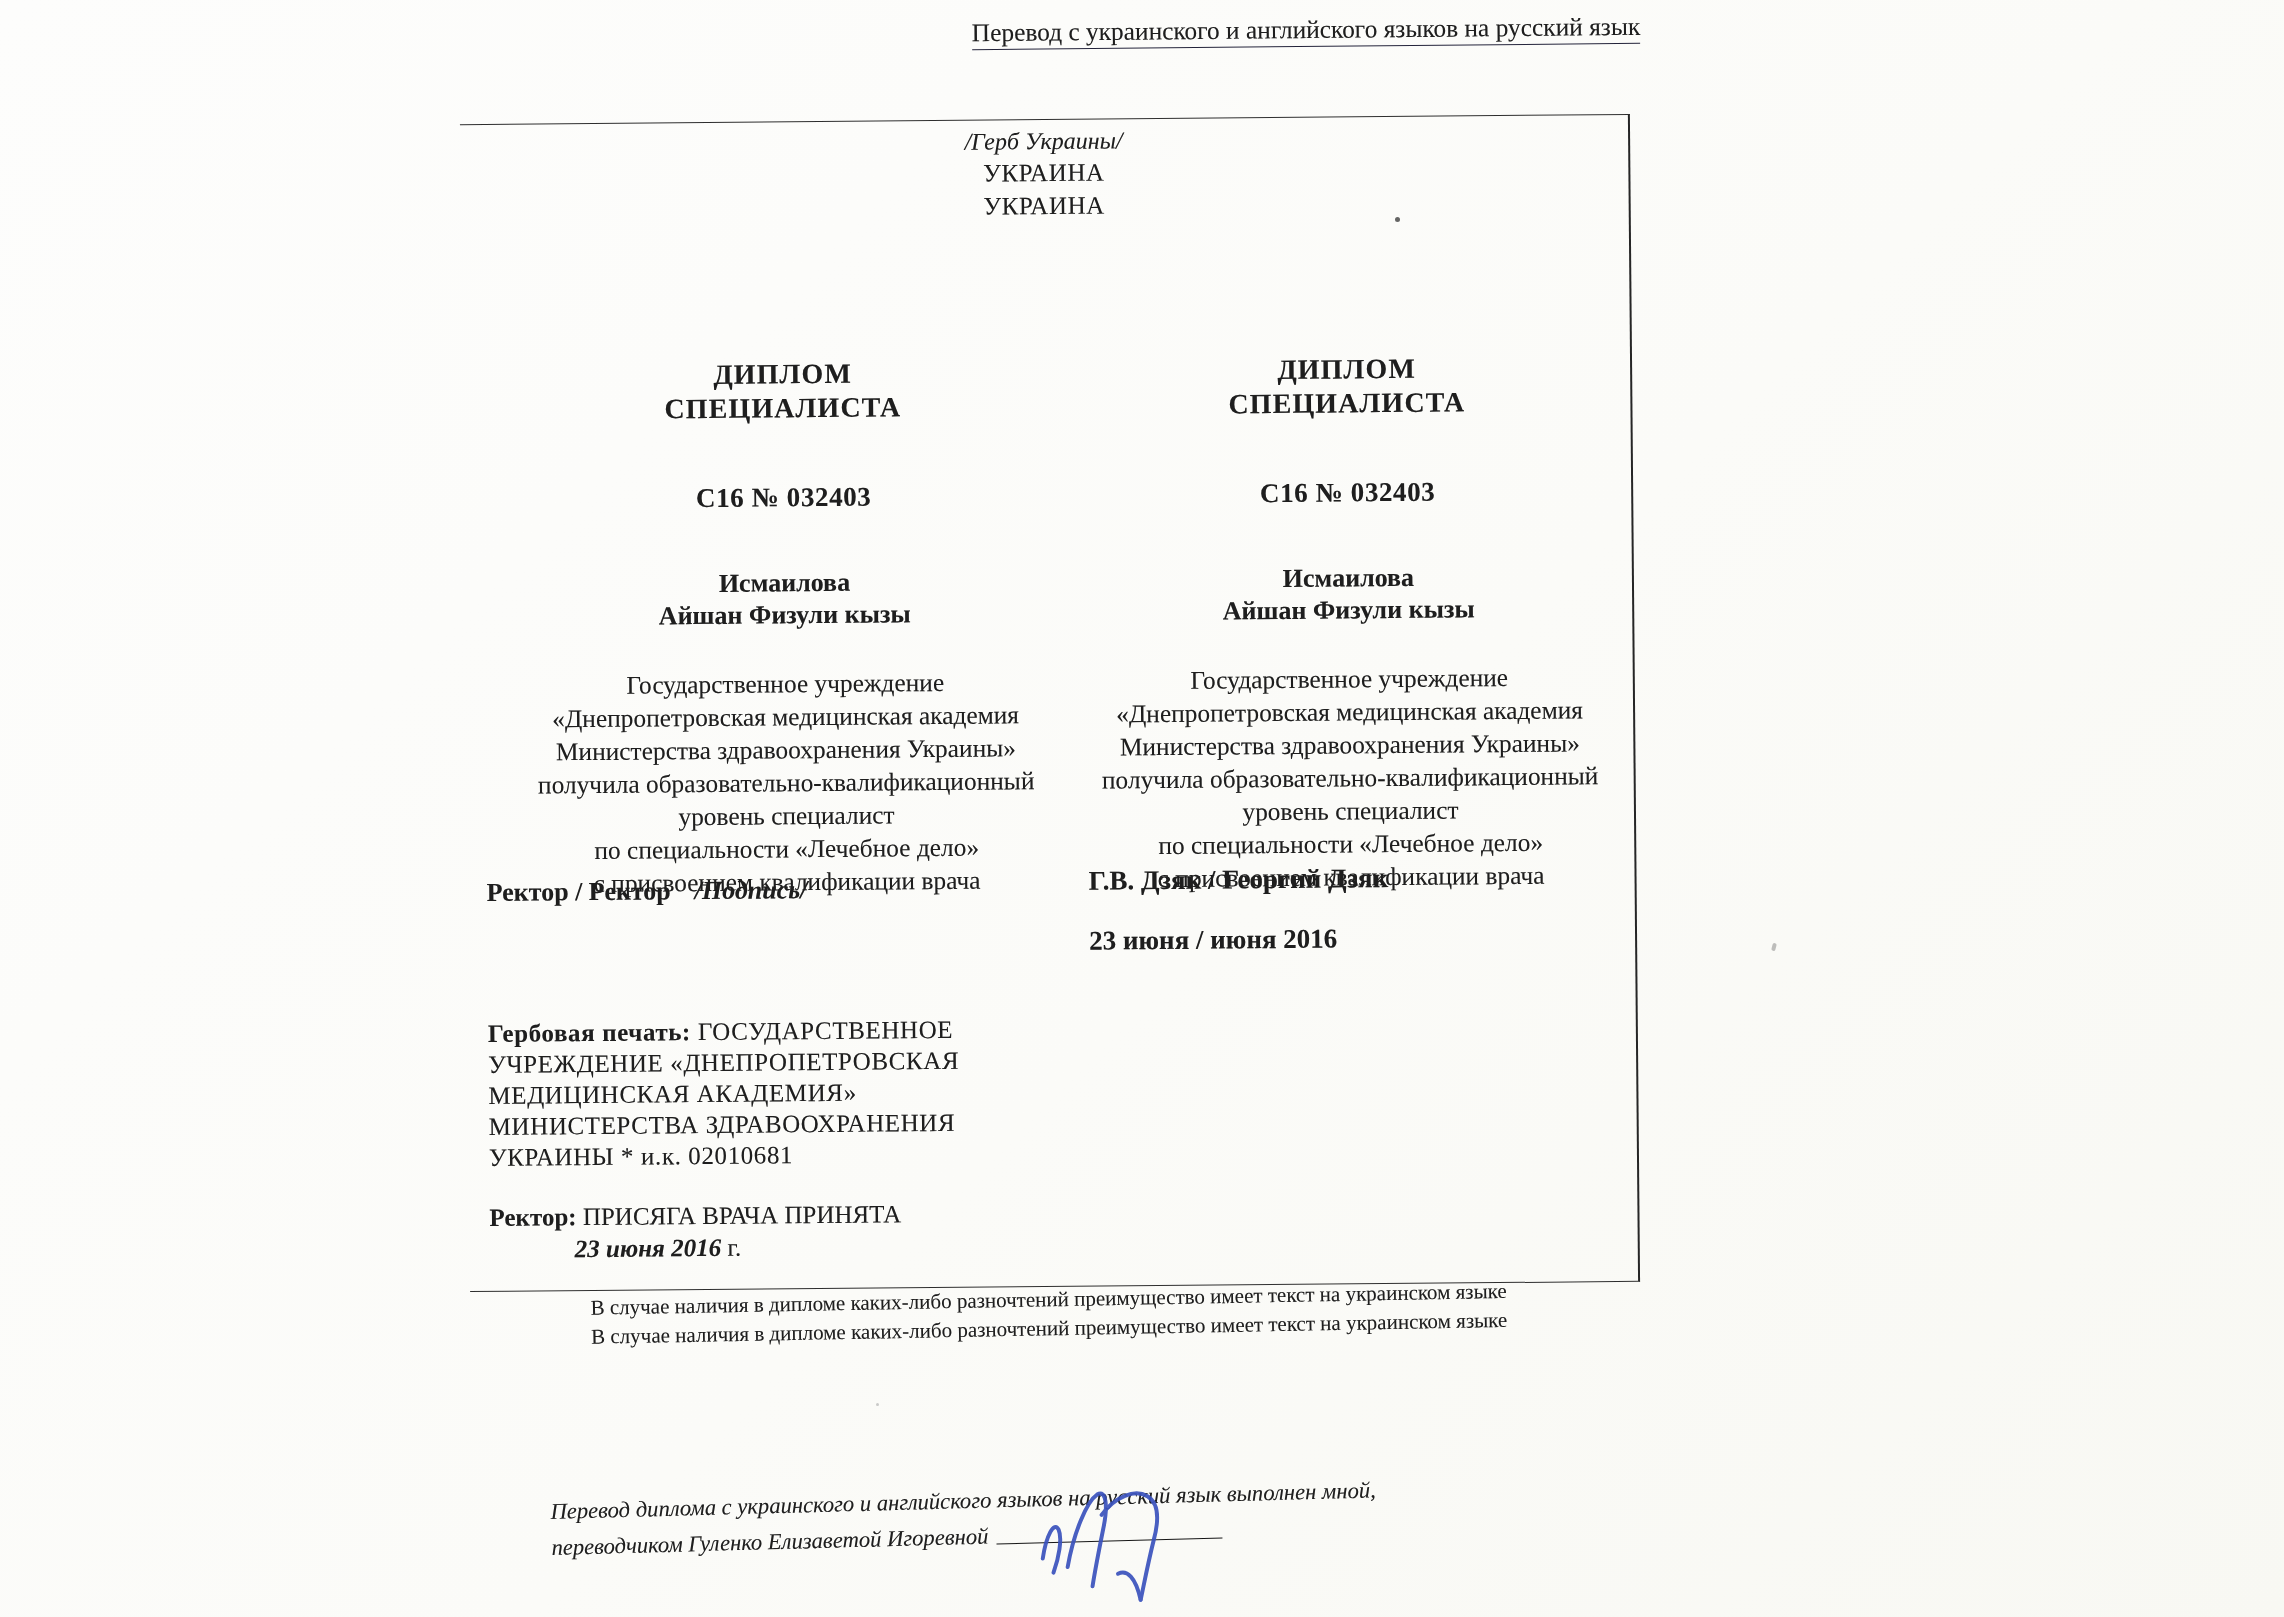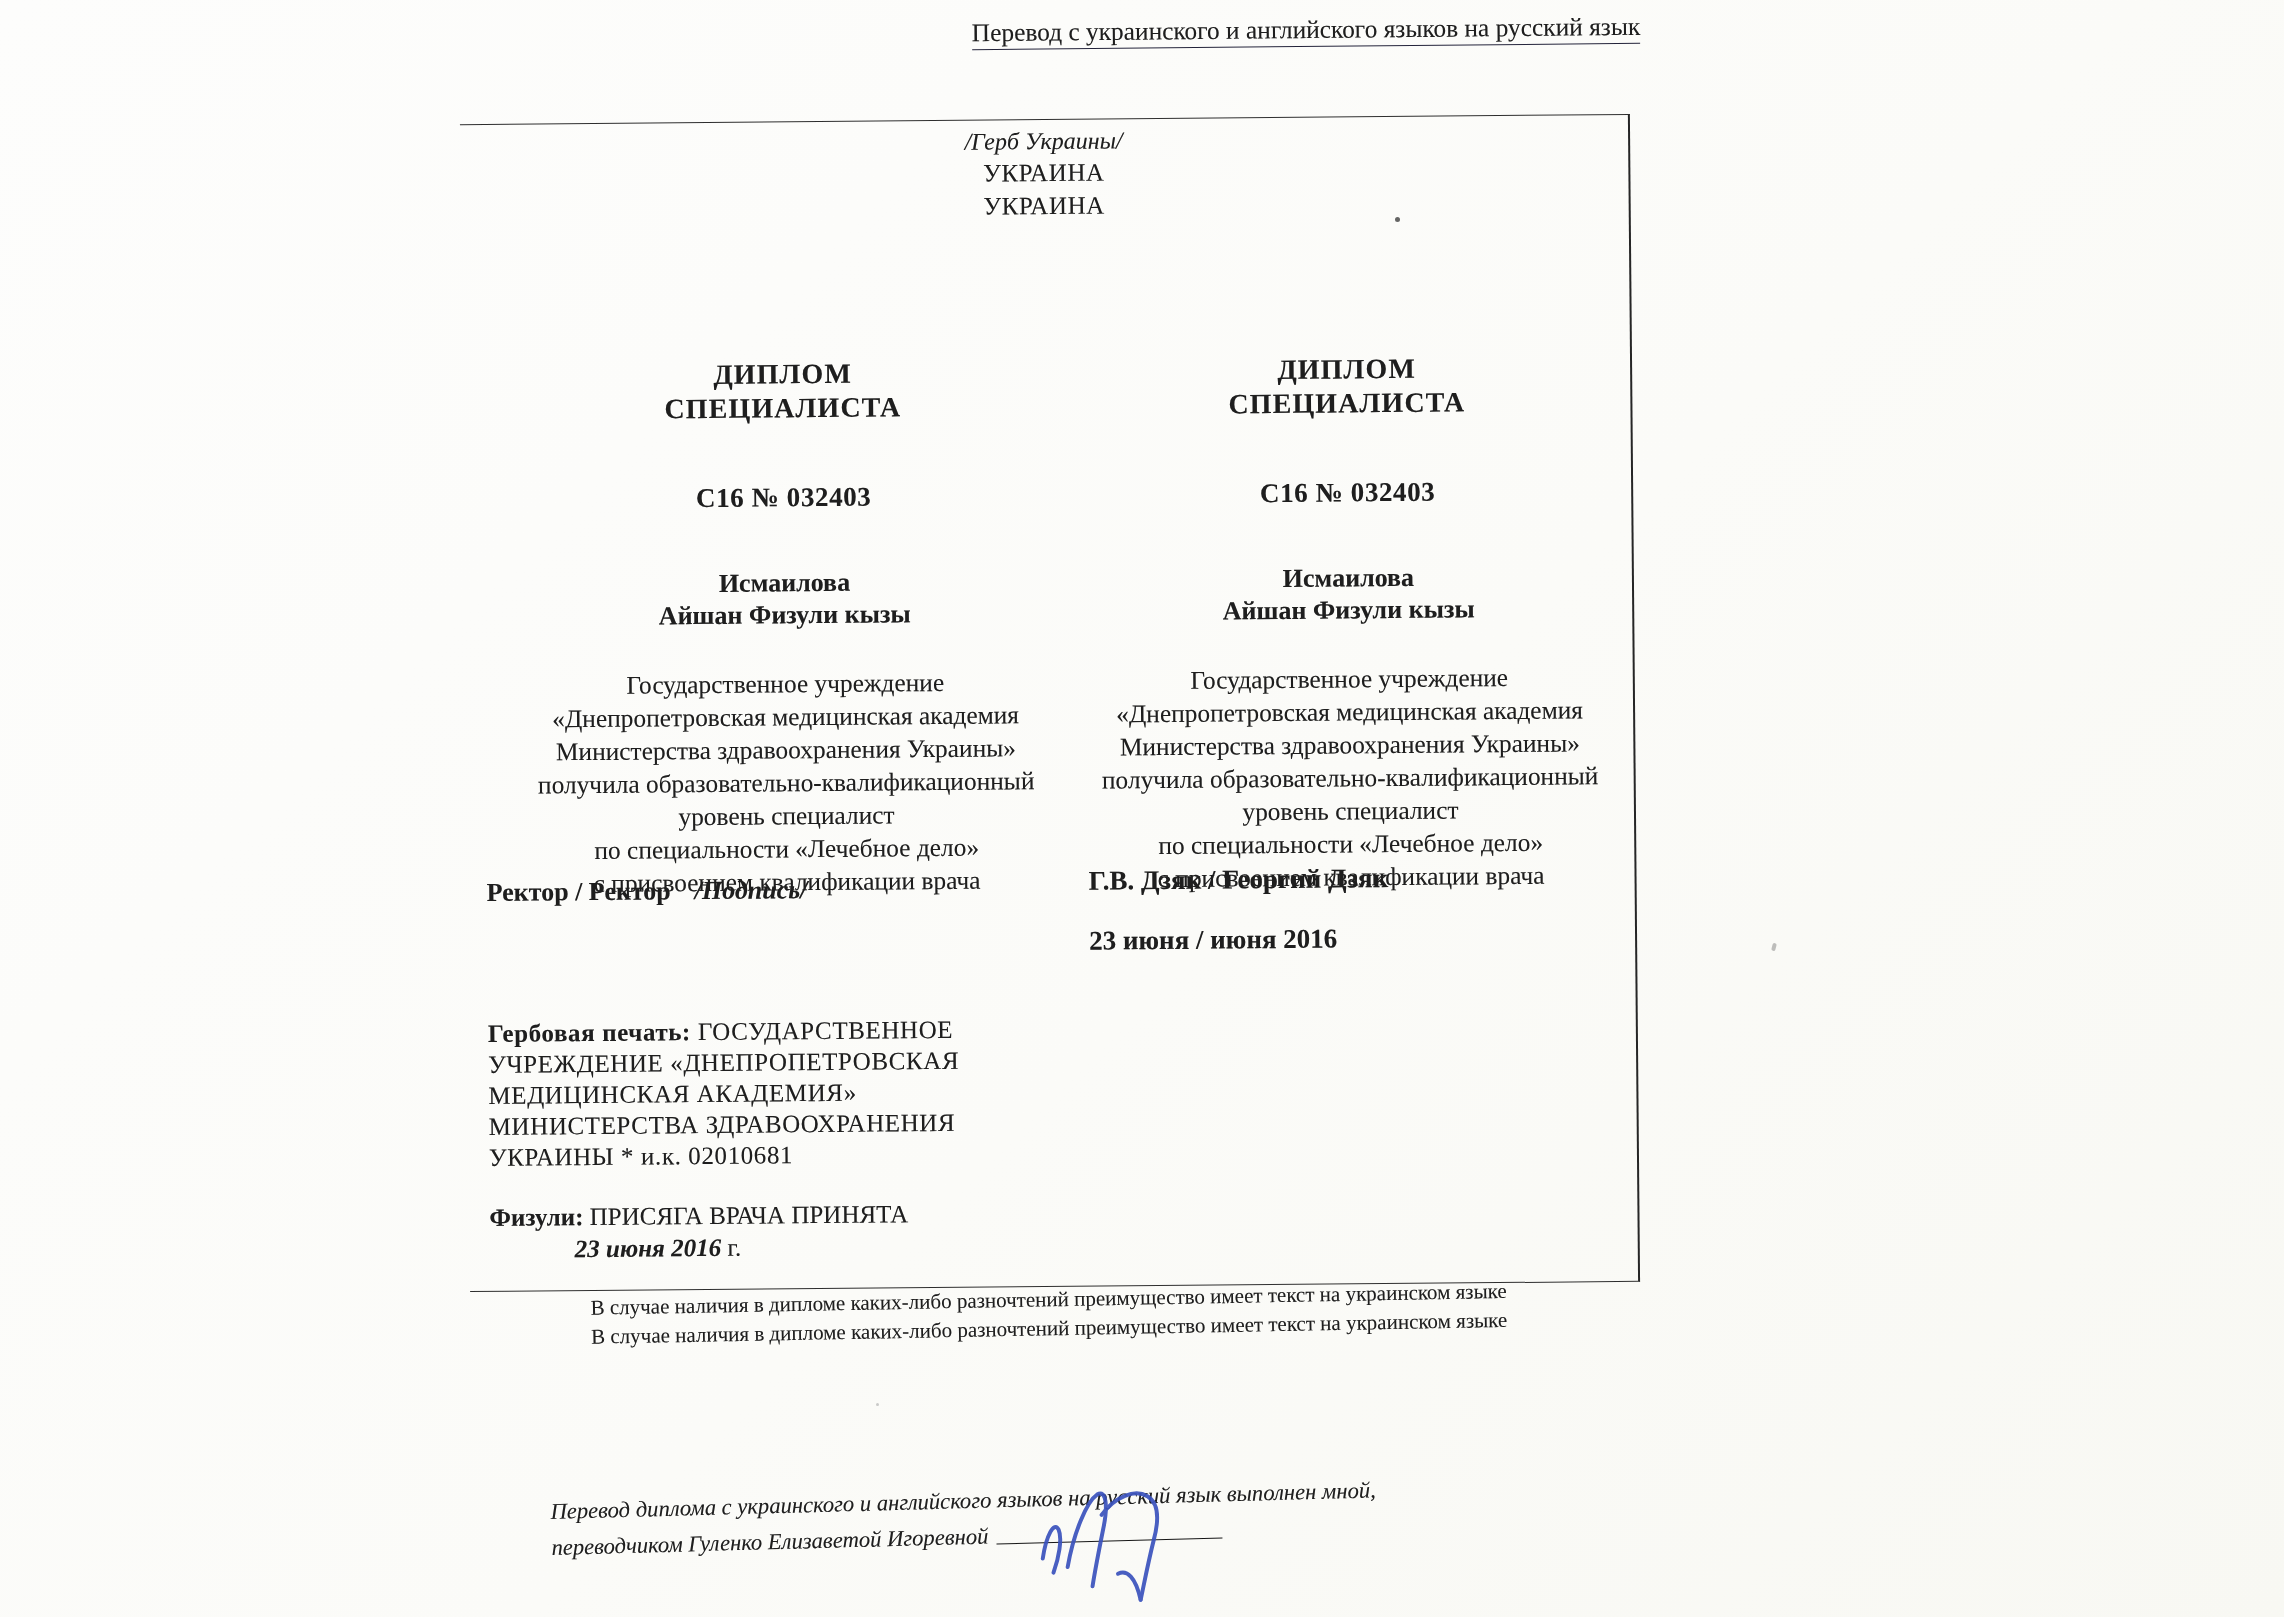--- a/index.html
+++ b/index.html
@@ -104,21 +104,21 @@
     <p class="seal">
       <strong>Гербовая печать:</strong>
       <span>ГОСУДАРСТВЕННОЕ</span><br>
       <span>УЧРЕЖДЕНИЕ «ДНЕПРОПЕТРОВСКАЯ</span><br>
       <span>МЕДИЦИНСКАЯ АКАДЕМИЯ»</span><br>
       <span>МИНИСТЕРСТВА ЗДРАВООХРАНЕНИЯ</span><br>
       <span>УКРАИНЫ * и.к. 02010681</span>
     </p>
 
     <p class="stamp">
-      <strong>Физули:</strong>
+      <strong>Ректор:</strong>
       <span>ПРИСЯГА ВРАЧА ПРИНЯТА</span><br>
       <span class="stamp-date"><strong><em>23 июня 2016</em></strong> <span>г.</span></span>
     </p>
 
   </div>
 
   <div class="disclaimers">
     <div>В случае наличия в дипломе каких-либо разночтений преимущество имеет текст на украинском языке</div>
     <div>В случае наличия в дипломе каких-либо разночтений преимущество имеет текст на украинском языке</div>
   </div>

